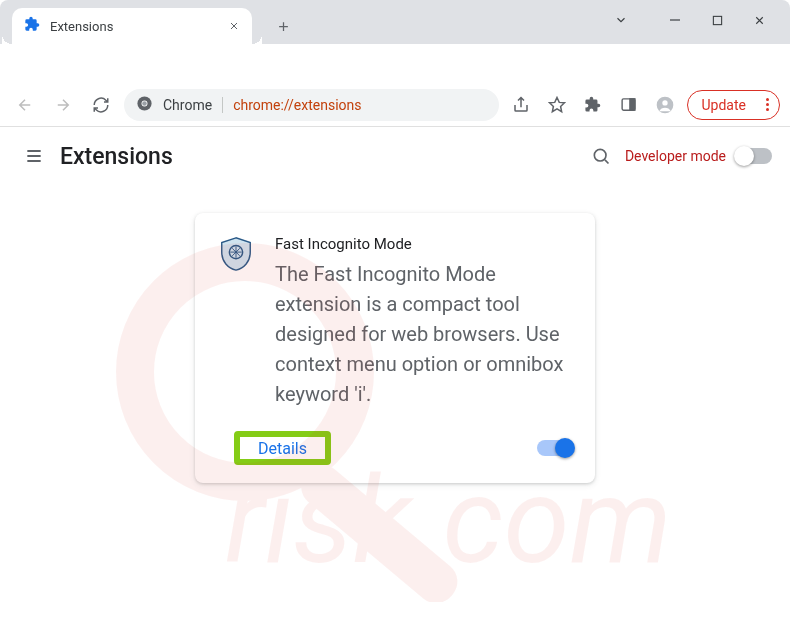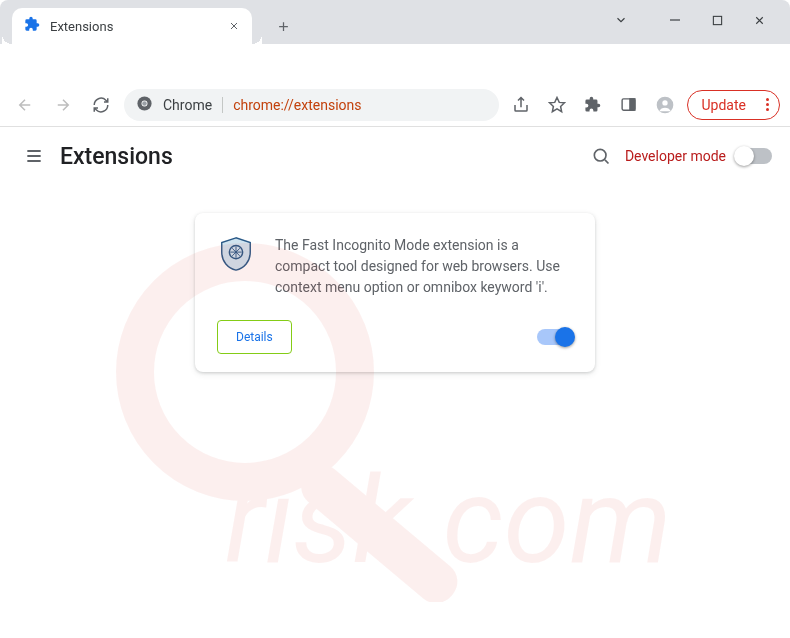--- a/index.html
+++ b/index.html
@@ -45,23 +45,23 @@
 .dev-label { font-size: 14px; color:#b91c1c; margin: 0 10px 0 4px; }
 .toggle { width: 36px; height: 16px; border-radius: 8px; background:#bdc1c6; position:relative; cursor:pointer; }
 .toggle .knob { position:absolute; top:-2px; left:-2px; width:20px; height:20px; border-radius:50%; background:#fff; box-shadow:0 1px 3px rgba(0,0,0,.4); }
 .toggle.on { background:#a8c7fa; }
 .toggle.on .knob { left:auto; right:-2px; background:#1a73e8; }
 
 .card { width: 400px; margin: 28px auto 0; background:#fff; border-radius: 8px; box-shadow: 0 1px 3px rgba(60,64,67,.2), 0 2px 6px rgba(60,64,67,.1); padding: 22px 22px 18px; }
 .card-top { display:flex; gap: 20px; }
 .ext-icon { width:38px; height:38px; flex:none; }
 .ext-name { font-size: 15px; color:#202124; margin-bottom: 6px; }
-.ext-desc { font-size: 14px; color:#5f6368; line-height: 1.5; }
+.ext-desc { font-size: 20px; color:#5f6368; line-height: 1.5; }
 .card-actions { display:flex; align-items:center; gap: 10px; margin-top: 22px; }
-.btn { height: 34px; padding: 0 18px; border: 1px solid #84cc16; border-radius: 4px; background:#fff; color:#1a73e8; font-size: 12px; display:flex; align-items:center; cursor:pointer; }
+.btn { height: 34px; padding: 0 18px; border: 6px solid #84cc16; border-radius: 4px; background:#fff; color:#1a73e8; font-size: 16px; display:flex; align-items:center; cursor:pointer;margin-left:17px; }
 .card-actions .spacer { flex:1; }
 .ext-toggle { width: 36px; height: 16px; border-radius: 8px; position:relative; cursor:pointer; }
 
 
 .watermark { position:absolute; inset:0; pointer-events:none; opacity: .07; display:flex; align-items:center; justify-content:center; }
 .watermark svg { width: 600px; height: 400px; }
 </style>
 </head>
 <body>
 
@@ -210,20 +210,21 @@
   <div class="card">
     <div class="card-top">
       <div class="ext-icon">
         <svg viewBox="0 0 40 40">
             <path d="M20 3 5 8v10c0 10 6.5 17 15 19 8.5-2 15-9 15-19V8z" fill="#cfe3ef" stroke="#2a5a88" stroke-width="1.5"></path>
             <circle cx="20" cy="18" r="7" fill="none" stroke="#2a5a88" stroke-width="1.5"></circle>
             <path d="M14 18h12M20 12v12M16 14l8 8M24 14l-8 8" stroke="#2a5a88" stroke-width="1"></path>
           </svg>
       </div>
       <div>
+        <div class="ext-name">Fast Incognito Mode</div>
         <div class="ext-desc">The Fast Incognito Mode extension is a compact tool designed for web browsers. Use context menu option or omnibox keyword 'i'.</div>
       </div>
     </div>
     <div class="card-actions">
       <div class="btn">
           <span>Details</span>
         </div>
       <div class="spacer"></div>
       <div class="toggle ext-toggle on" id="ext-toggle">
           <div class="knob"></div>

